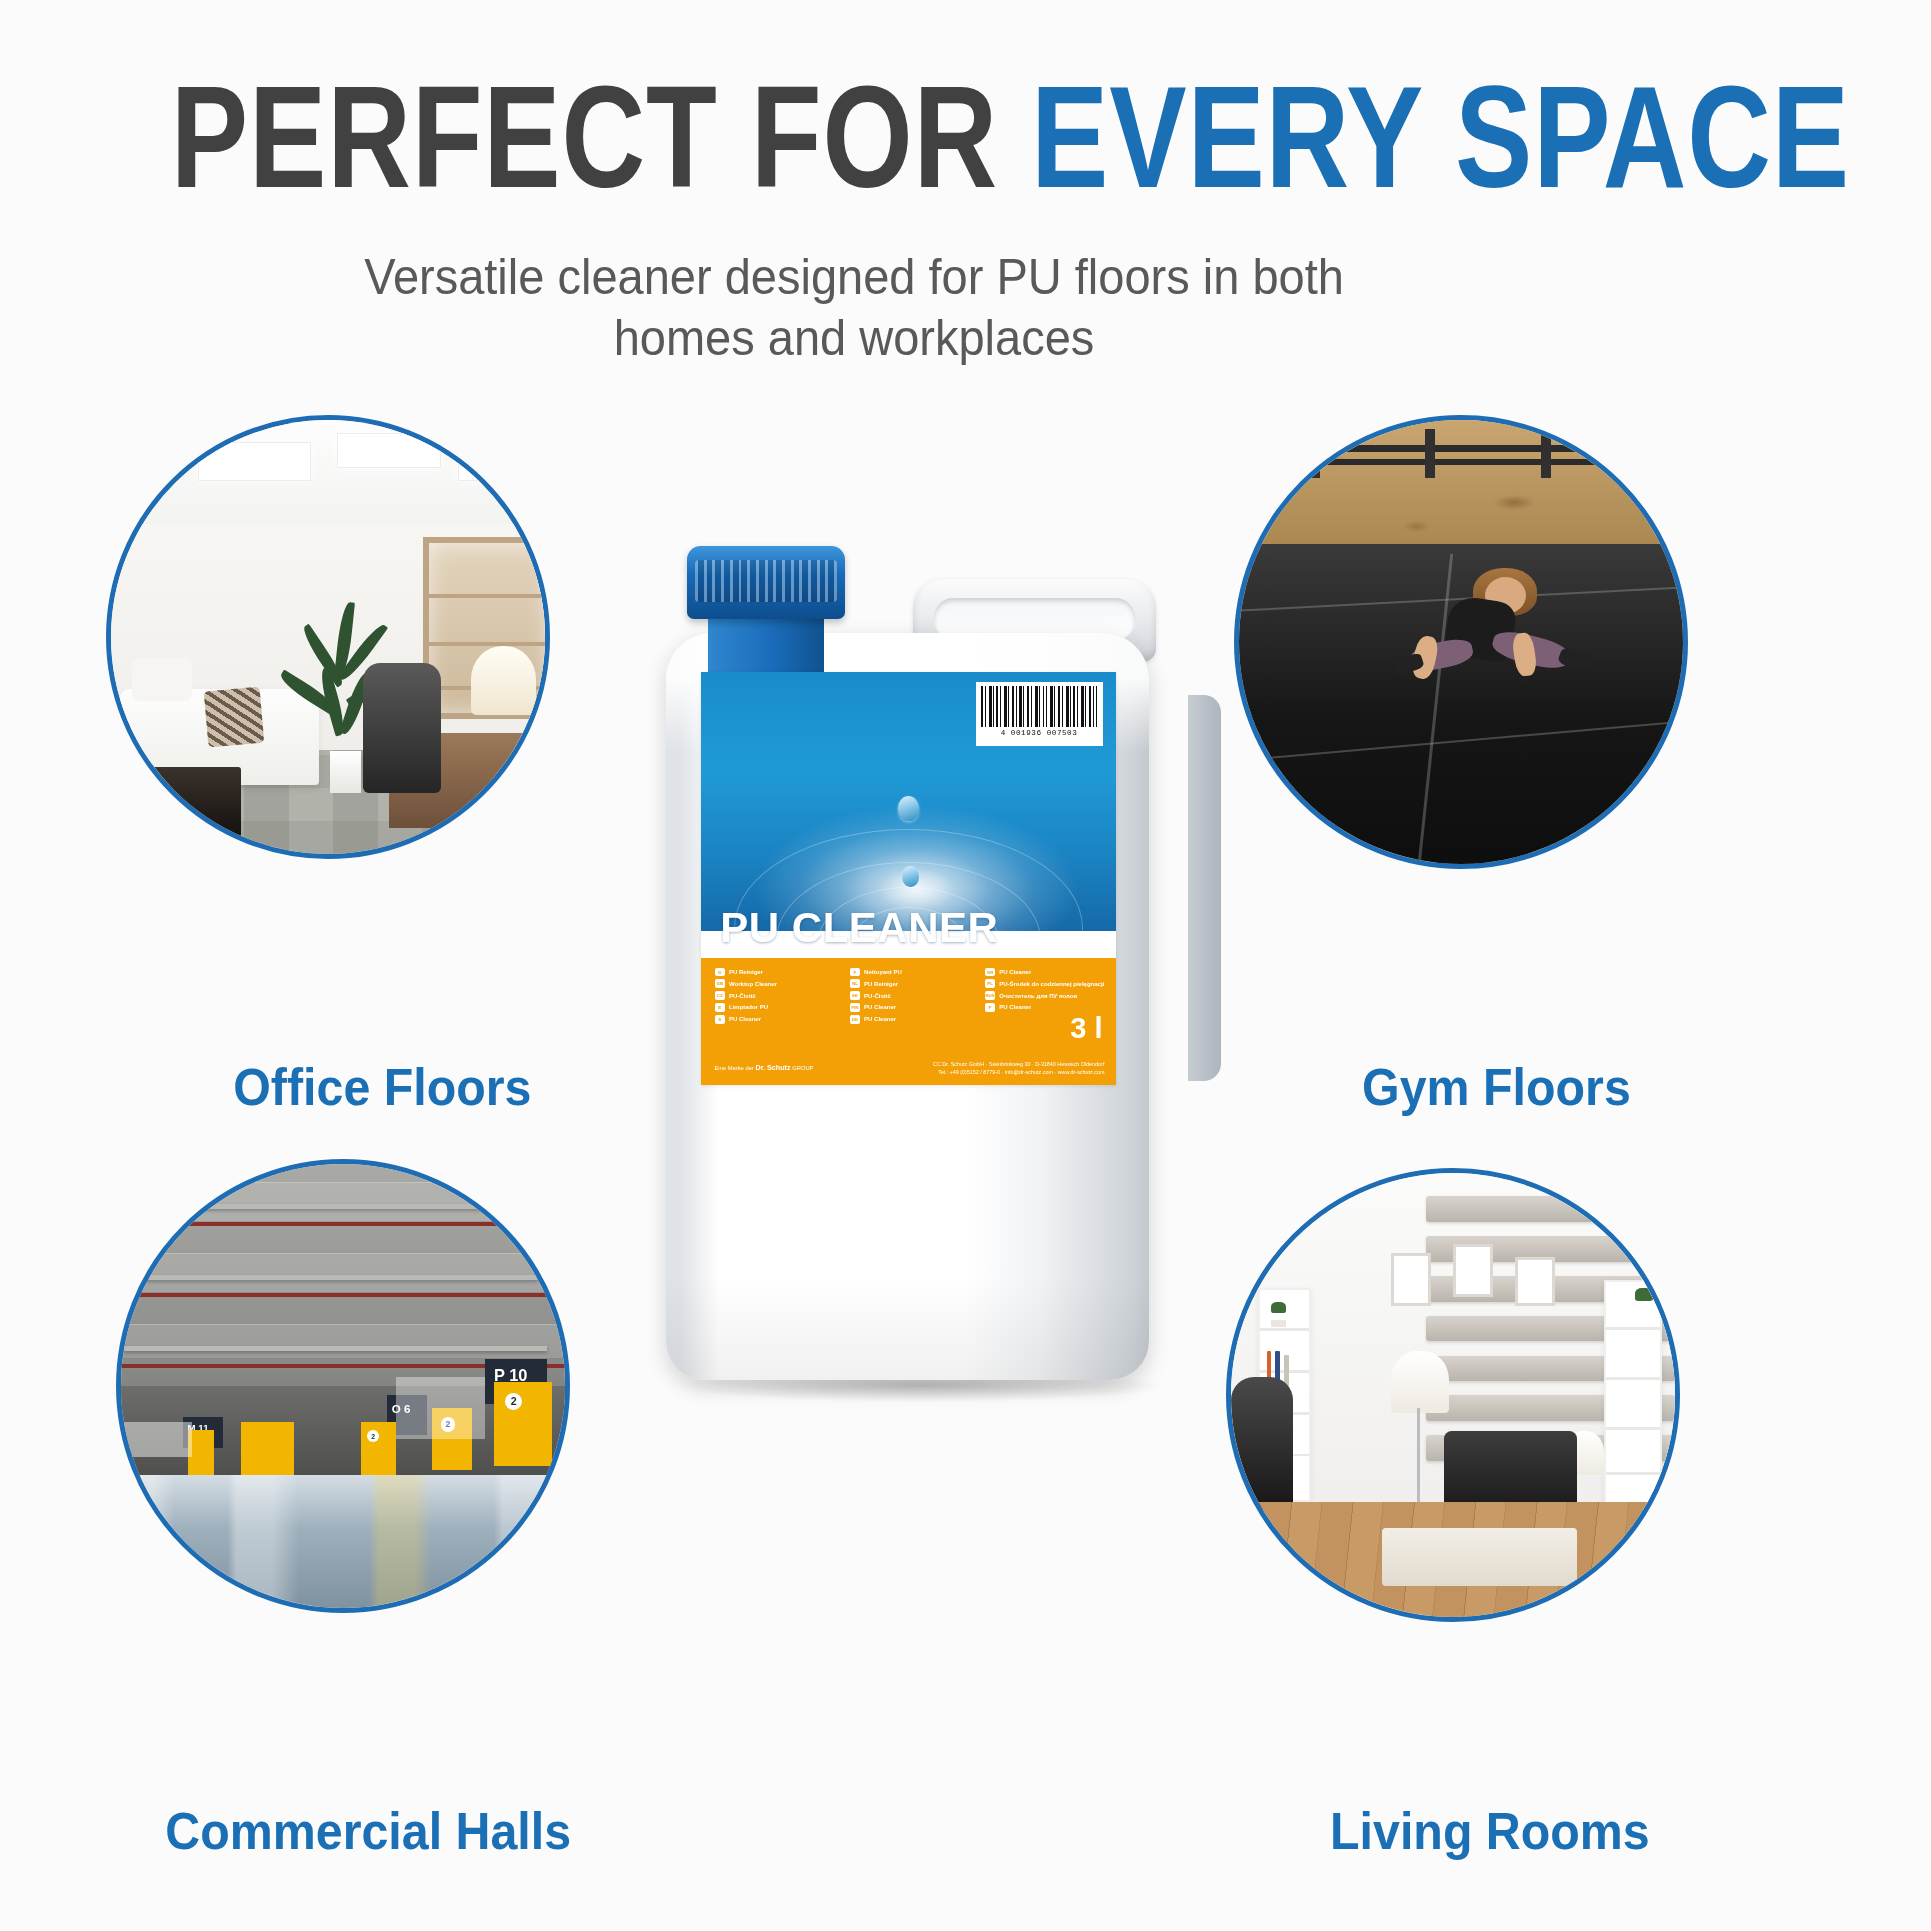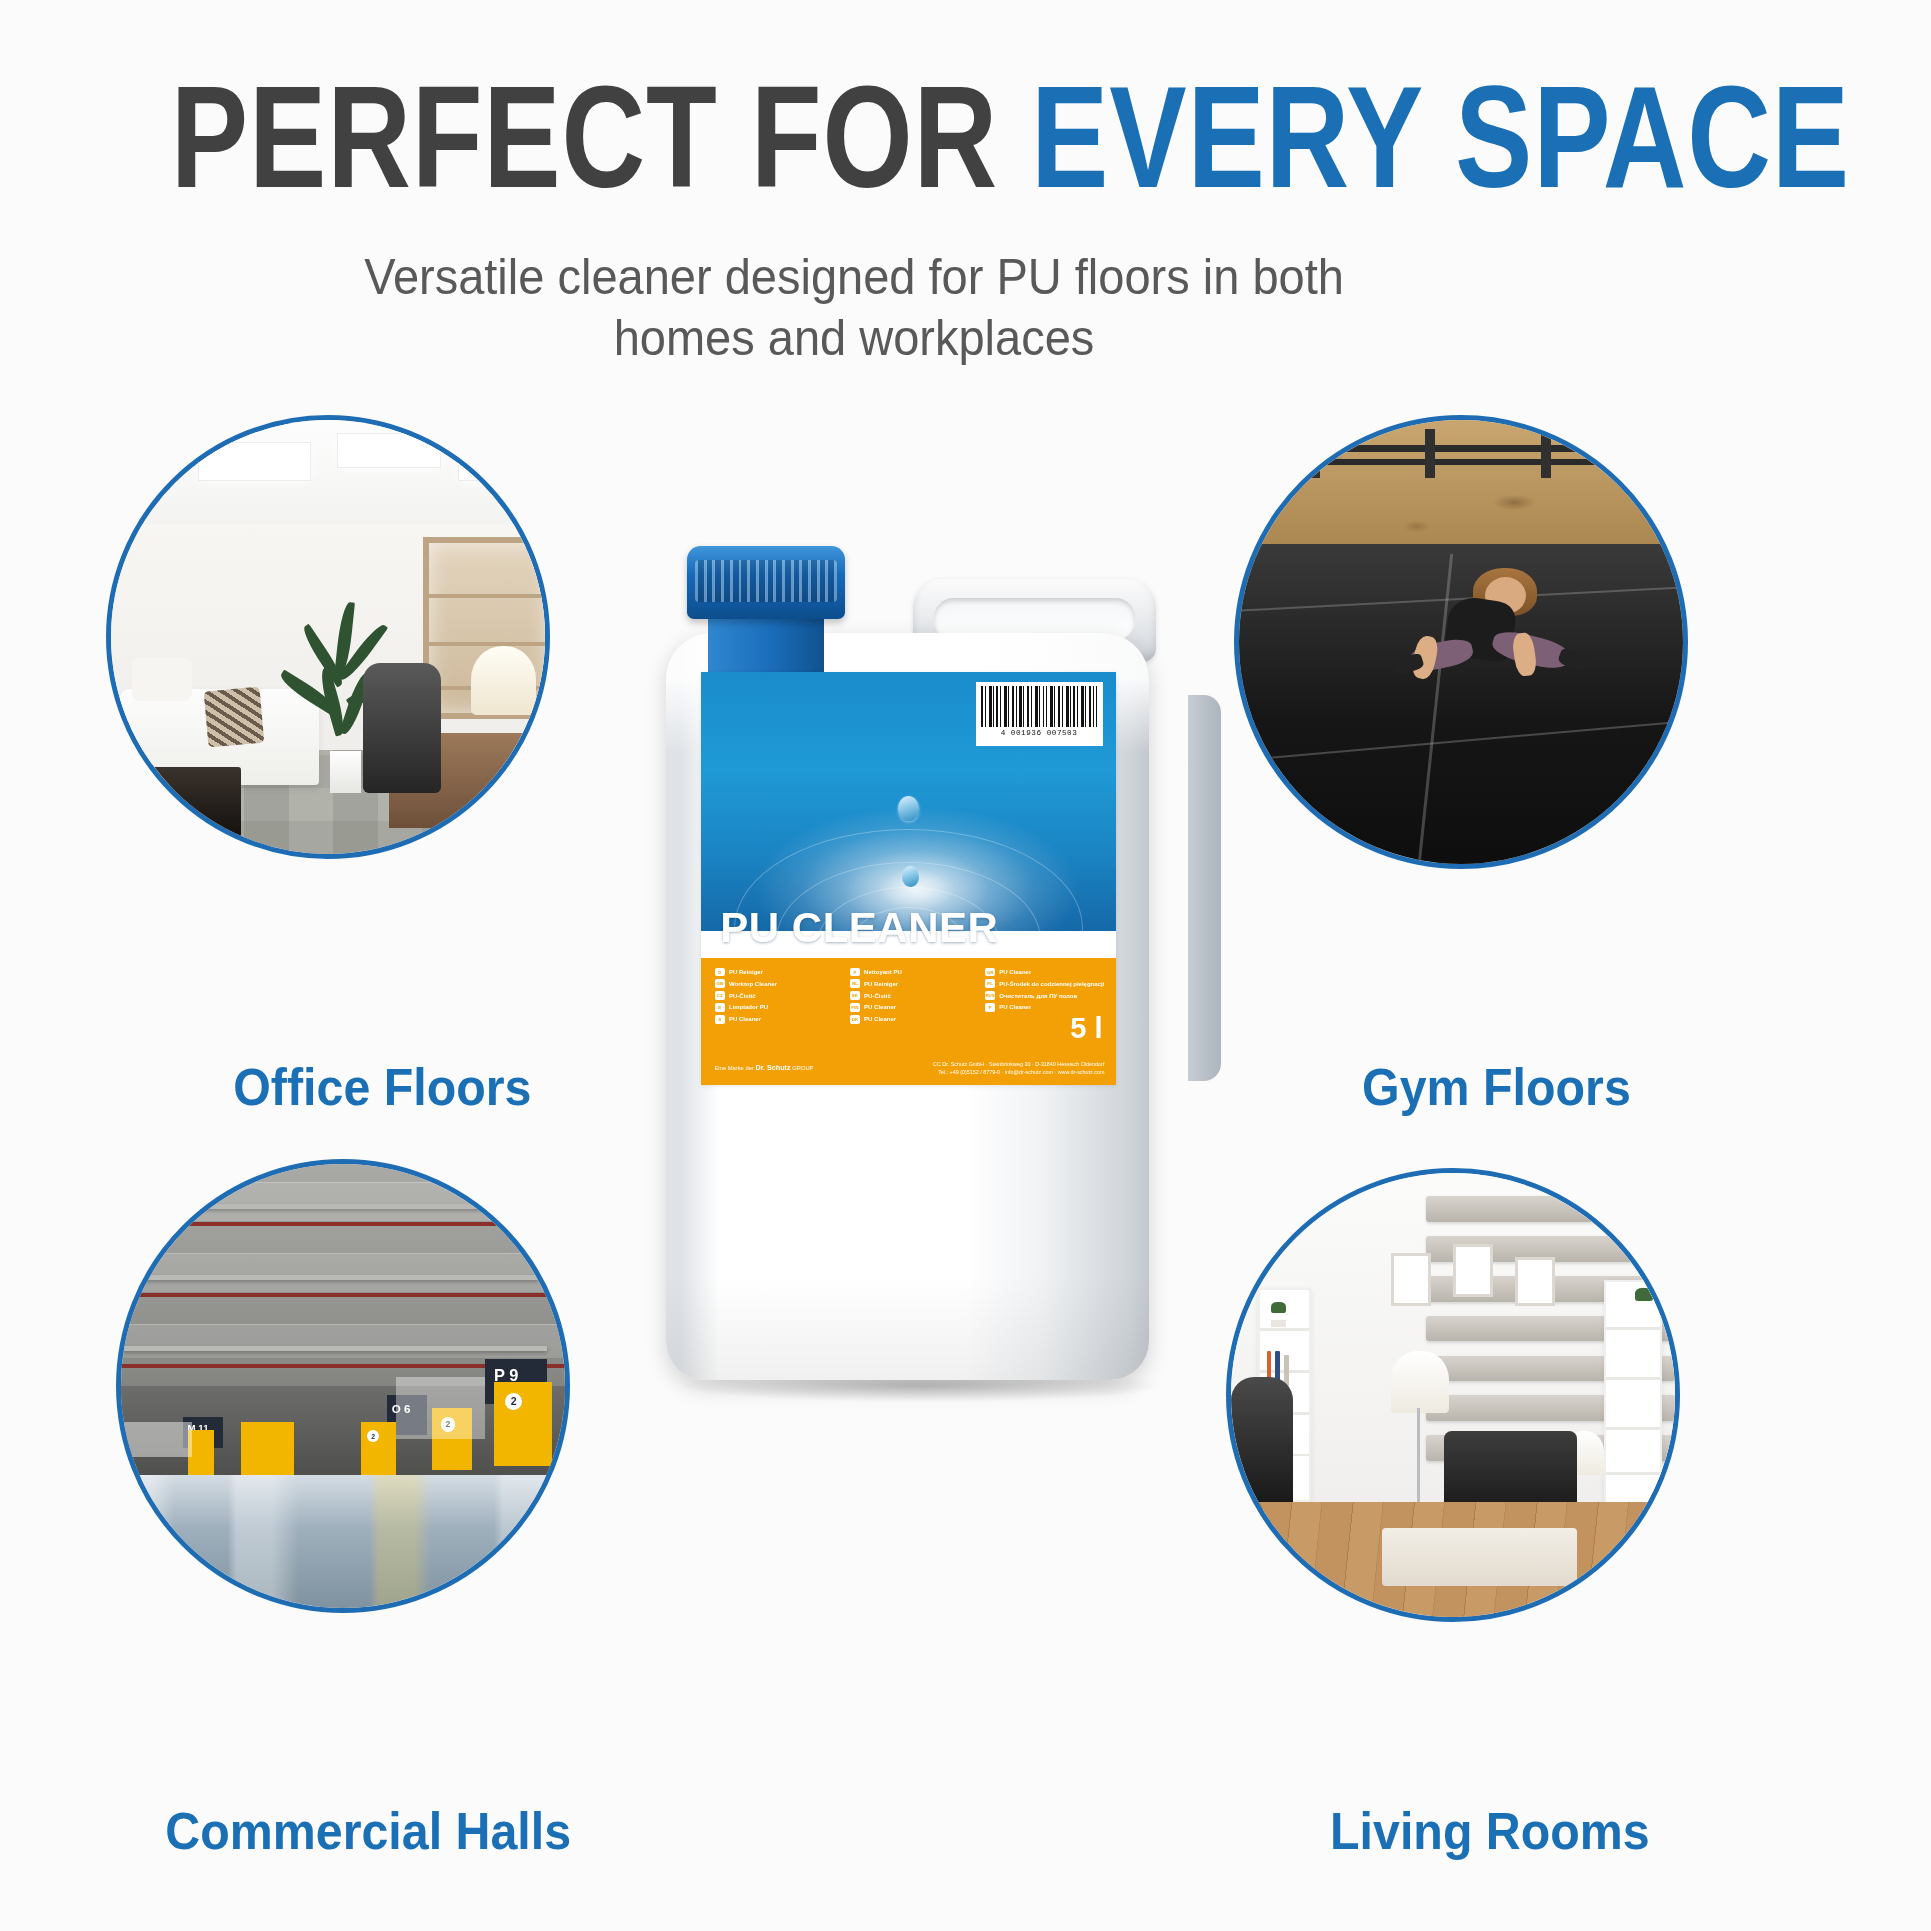--- a/index.html
+++ b/index.html
@@ -422,21 +422,21 @@
     <div class="hall-pipe" style="top:29%"></div>
     <div class="hall-pipe" style="top:45%"></div>
     <div class="hall-duct" style="left:8%;top:9%;width:84%;height:4.8px;"></div>
     <div class="hall-duct" style="left:4%;top:25%;width:90%;height:4.8px;"></div>
     <div class="hall-duct" style="left:0;top:41%;width:96%;height:4.8px;"></div>
     <div class="hall-back"></div>
 
     <div class="hall-door dark" style="left:60%;top:52%;width:9%;height:9%;"></div>
     <div class="hall-sign" style="left:61%;top:53.5%;font-size:11.6px;">O 6</div>
     <div class="hall-door dark" style="left:82%;top:44%;width:14%;height:10%;"></div>
-    <div class="hall-sign" style="left:84%;top:45.6%;font-size:16.4px;">P 9</div>
+    <div class="hall-sign" style="left:84%;top:45.6%;font-size:16.4px;">P 10</div>
     <div class="hall-door dark" style="left:14%;top:57%;width:9%;height:7%;"></div>
     <div class="hall-sign" style="left:15%;top:58%;font-size:9.7px;">M 11</div>
 
     <div class="hall-door" style="left:27%;top:58%;width:12%;height:14%;"></div>
     <div class="hall-door" style="left:54%;top:58%;width:8%;height:12%;"></div>
     <div class="hall-door" style="left:70%;top:55%;width:9%;height:14%;"></div>
     <div class="hall-door" style="left:84%;top:49%;width:13%;height:19%;"></div>
     <div class="hall-door" style="left:15%;top:60%;width:6%;height:10%;"></div>
 
     <div class="hall-num" style="left:86.5%;top:51.5%;width:17.4px;height:17.4px;font-size:10.6px;">2</div>
@@ -590,21 +590,21 @@
               <span class="lang-code">RUS</span>
               <span class="lang-txt">Очиститель для ПУ полов</span>
             </div>
           <div class="lang-row">
               <span class="lang-code">P</span>
               <span class="lang-txt">PU Cleaner</span>
             </div>
         </div>
       </div>
 
-      <div class="lbl-volume">5 l</div>
+      <div class="lbl-volume">3 l</div>
 
       <div class="lbl-marke">
         <span>Eine Marke der</span>
         <b>Dr. Schutz</b>
         <span>GROUP</span>
       </div>
 
       <div class="lbl-addr">
         <div>CC Dr. Schutz GmbH · Steinbrinkweg 30 · D-31840 Hessisch Oldendorf</div>
         <div>Tel.: +49 (0)5152 / 8779-0 · info@dr-schutz.com · www.dr-schutz.com</div>

